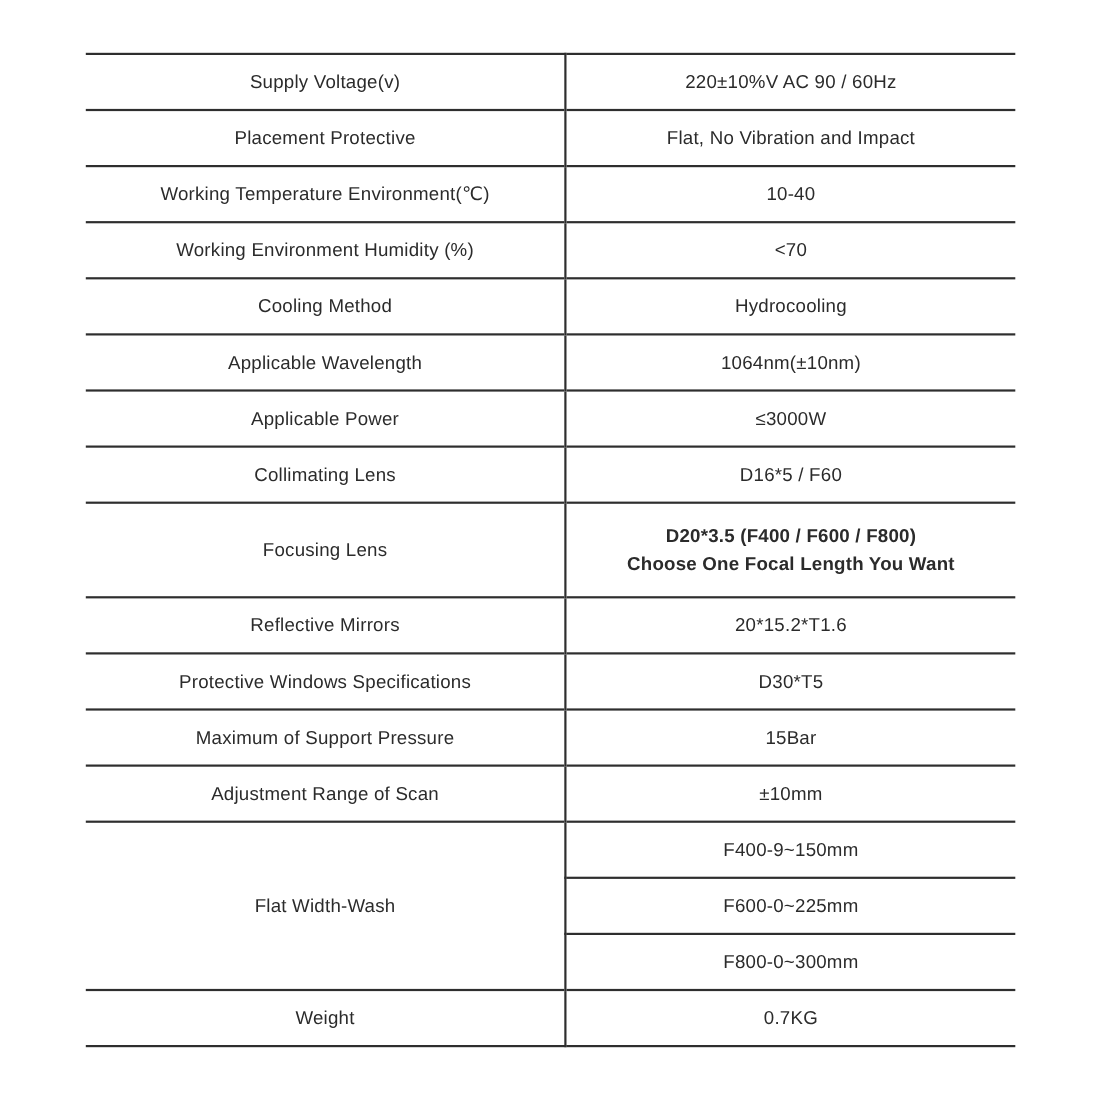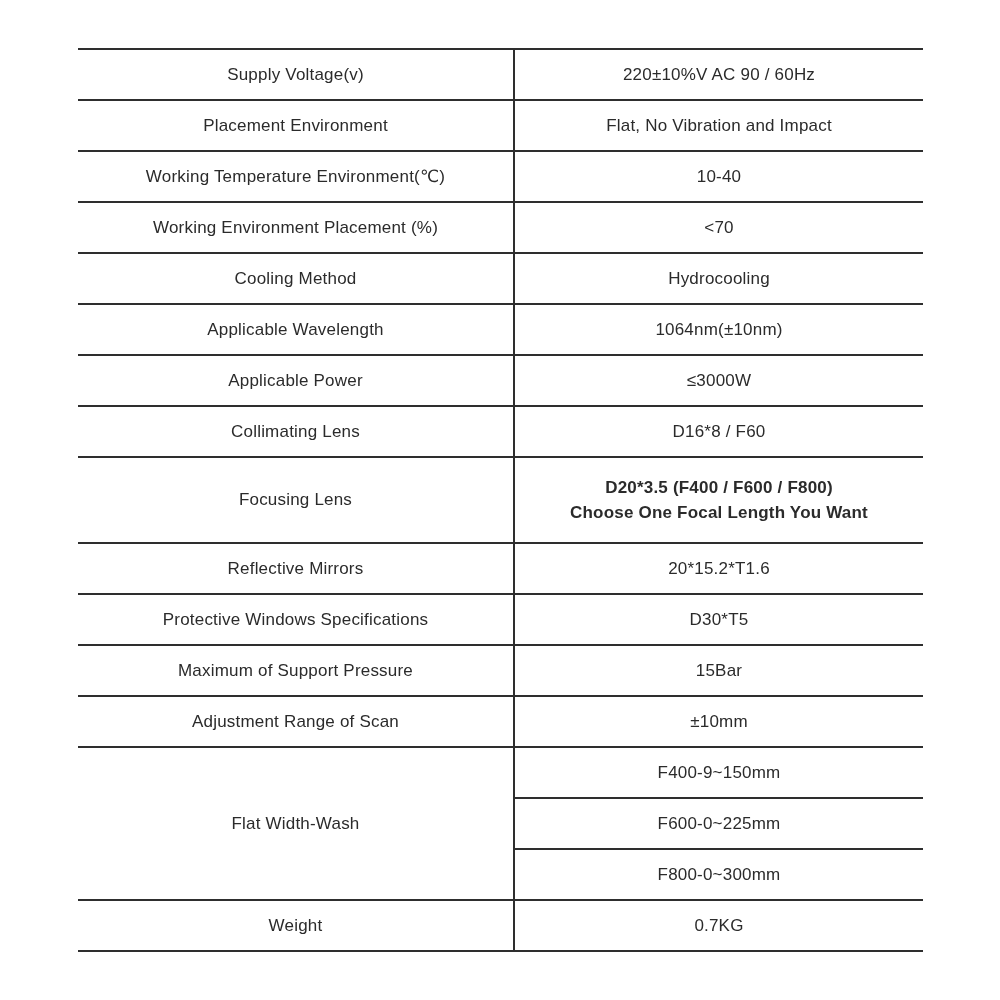--- a/index.html
+++ b/index.html
@@ -52,52 +52,52 @@
 
 <table class="spec-table">
   <tbody>
 
     <tr>
       <td class="label-cell">Supply Voltage(v)</td>
       <td class="value-cell">220±10%V AC 90 / 60Hz</td>
     </tr>
 
     <tr>
-      <td class="label-cell">Placement Environment</td>
+      <td class="label-cell">Placement Protective</td>
       <td class="value-cell">Flat, No Vibration and Impact</td>
     </tr>
 
     <tr>
       <td class="label-cell">Working Temperature Environment(℃)</td>
       <td class="value-cell">10-40</td>
     </tr>
 
     <tr>
-      <td class="label-cell">Working Environment Placement (%)</td>
+      <td class="label-cell">Working Environment Humidity (%)</td>
       <td class="value-cell">&lt;70</td>
     </tr>
 
     <tr>
       <td class="label-cell">Cooling Method</td>
       <td class="value-cell">Hydrocooling</td>
     </tr>
 
     <tr>
       <td class="label-cell">Applicable Wavelength</td>
       <td class="value-cell">1064nm(±10nm)</td>
     </tr>
 
     <tr>
       <td class="label-cell">Applicable Power</td>
       <td class="value-cell">≤3000W</td>
     </tr>
 
     <tr>
       <td class="label-cell">Collimating Lens</td>
-      <td class="value-cell">D16*8 / F60</td>
+      <td class="value-cell">D16*5 / F60</td>
     </tr>
 
     <tr class="tall-row">
       <td class="label-cell">Focusing Lens</td>
       <td class="value-cell">
         <div class="value-line">D20*3.5 (F400 / F600 / F800)</div>
         <div class="value-line">Choose One Focal Length You Want</div>
       </td>
     </tr>
 

